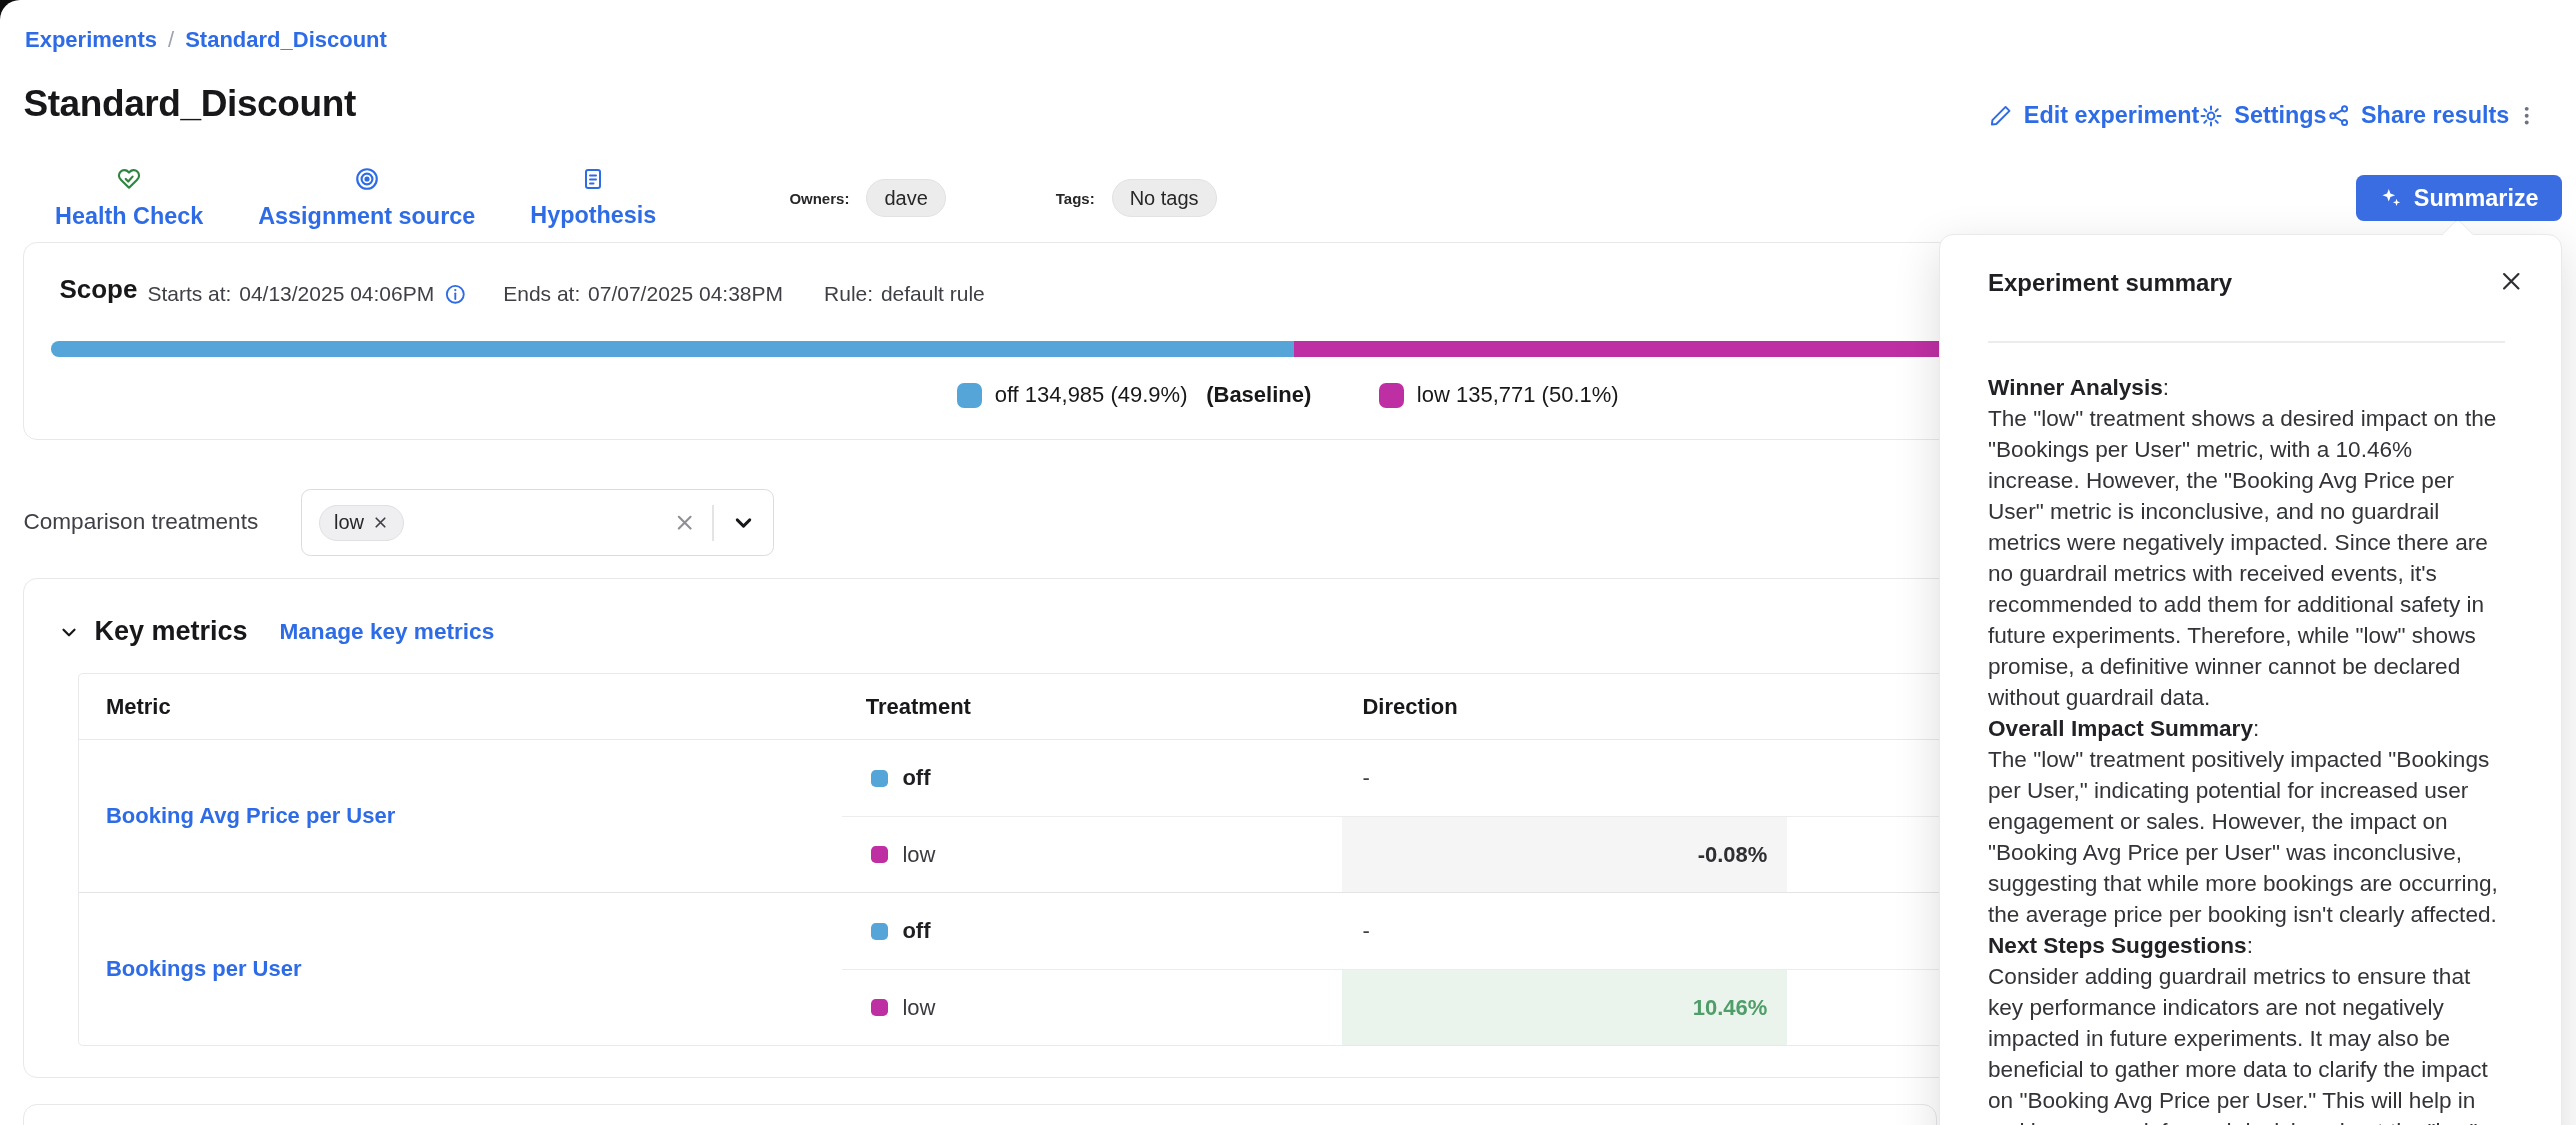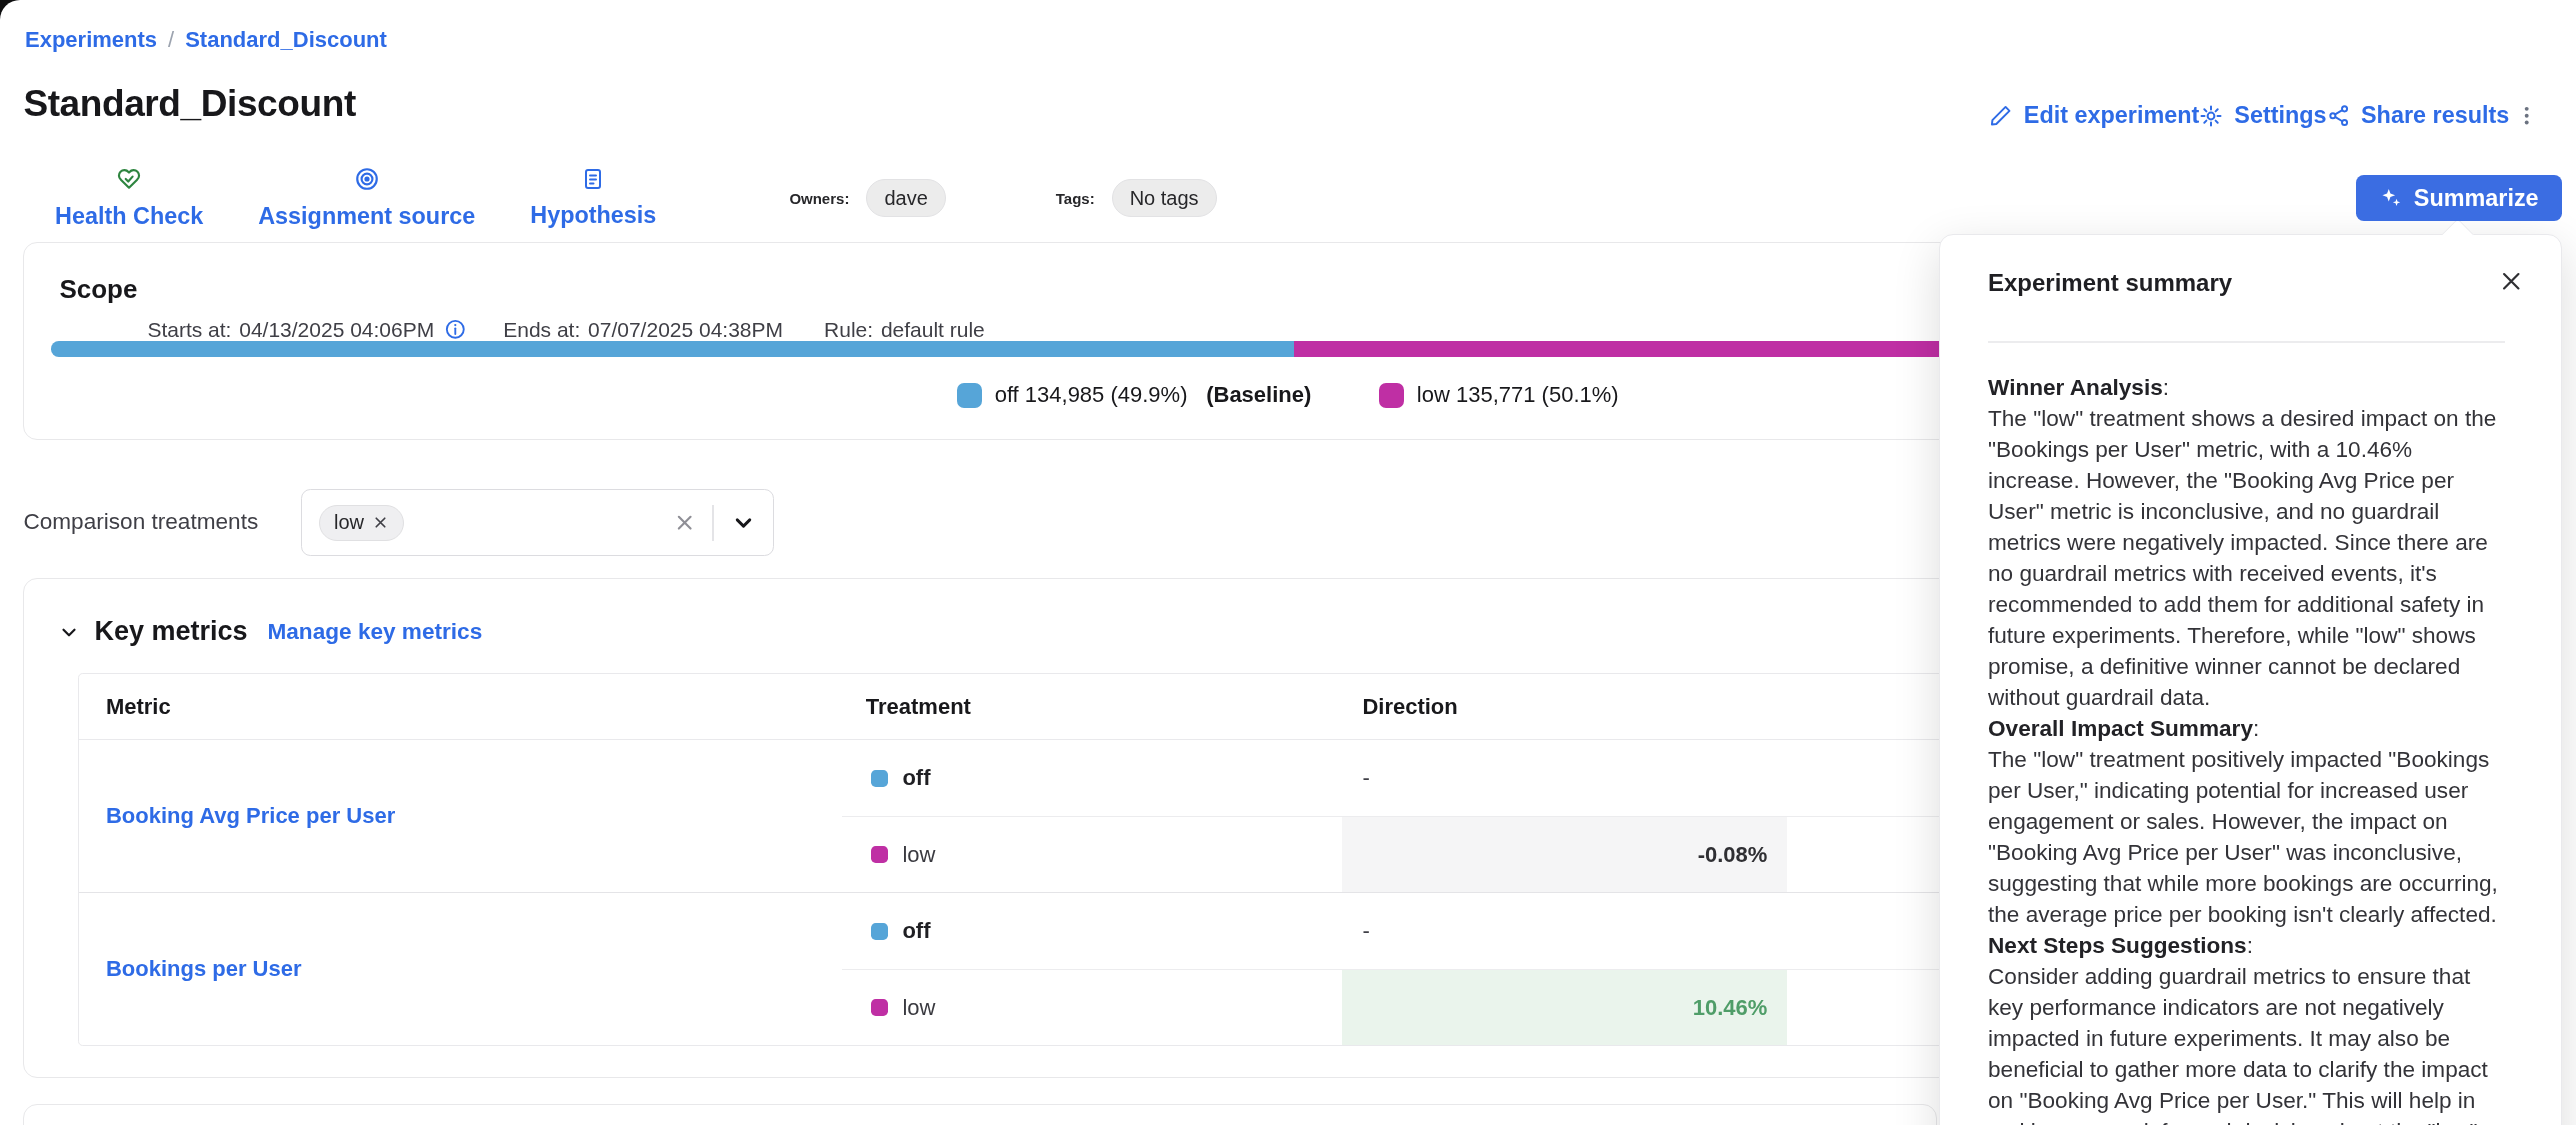--- a/index.html
+++ b/index.html
@@ -34,22 +34,22 @@
 
   .summarize-btn { position:absolute; left:2356px; top:175px; width:206px; height:46px;
                    background:#3b6de2; border-radius:7.8px; display:flex; align-items:center;
                    justify-content:center; gap:11px; color:#fff; font-size:23.4px; font-weight:600;
                    cursor:pointer; z-index:7; }
 
   
   .card { background:#fff; border:1.6px solid #e8e8ea; border-radius:14px; position:absolute; }
   .scope-card { left:23.4px; top:242px; width:2529px; height:198px; }
   .scope-title { position:absolute; left:35px; top:31px; font-size:26px; font-weight:700; }
-  .scope-meta { position:absolute; left:123px; top:39px; display:flex; align-items:flex-start;
-                font-size:21px; color:#3f3f46;margin-top:36px; }
+  .scope-meta { position:absolute; left:123px; top:39px; display:flex; align-items:center;
+                font-size:21px; color:#3f3f46; }
   .scope-meta .info { margin-left:9.4px; color:#2e6be6; cursor:pointer; }
   .scope-meta .gap1 { width:37px; } .scope-meta .gap2 { width:41px; }
   .alloc-bar { position:absolute; left:27px; top:98px; width:2490px; height:15.6px;
                border-radius:7.8px; overflow:hidden; display:flex; }
   .seg-off { width:49.9%; background:#56a5d8; }
   .seg-low { width:50.1%; background:#bf2fa4; }
   .alloc-legend { position:absolute; left:0; top:139px; width:100%; display:flex;
                   justify-content:center; gap:68px; font-size:22px; color:#18181b; }
   .legend-item { display:flex; align-items:center; gap:12.5px; }
   .swatch-lg { width:25px; height:25px; border-radius:7px; }
@@ -67,21 +67,21 @@
   .cmp-controls { margin-left:auto; display:flex; align-items:center; }
   .clear-x { color:#8f8f96; padding:0 15.6px; cursor:pointer; }
   .vdiv { width:1.6px; height:36px; background:#e4e4e7; }
   .dd-chevron { color:#18181b; padding:0 17px; cursor:pointer; }
 
   
   .km-card { left:23.4px; top:578px; width:2529px; height:500px; }
   .km-head { position:absolute; left:34px; top:37px; display:flex; align-items:center; }
   .km-chevron { color:#18181b; cursor:pointer; margin-right:14px; }
   .km-title { font-size:27px; font-weight:700; }
-  .km-link { margin-left:20px; font-size:22.6px; font-weight:600; color:#2e6be6; cursor:pointer; }
+  .km-link { margin-left:32px; font-size:22.6px; font-weight:600; color:#2e6be6; cursor:pointer; }
 
   .km-table { position:absolute; left:26px; top:94px; width:2478px;
               border:1.6px solid #e9e9ec; border-radius:4.7px; background:#fff;margin-left:28px; }
   .thead { display:grid; grid-template-columns:763px 500px 445px 181px 1fr; height:66px;
            border-bottom:1.6px solid #e9e9ec; align-items:center; font-size:22px; font-weight:700; }
   .thead .c1 { padding-left:26.5px; } .thead .c2 { padding-left:23.4px; } .thead .c3 { padding-left:20px; }
   .group { display:grid; grid-template-columns:763px 1fr; }
   .group + .group { border-top:1.6px solid #e4e4e7; }
   .metric-cell { display:flex; align-items:center; padding-left:26.5px; }
   .metric-link { color:#2e6be6; font-size:22px; font-weight:600; cursor:pointer; }

